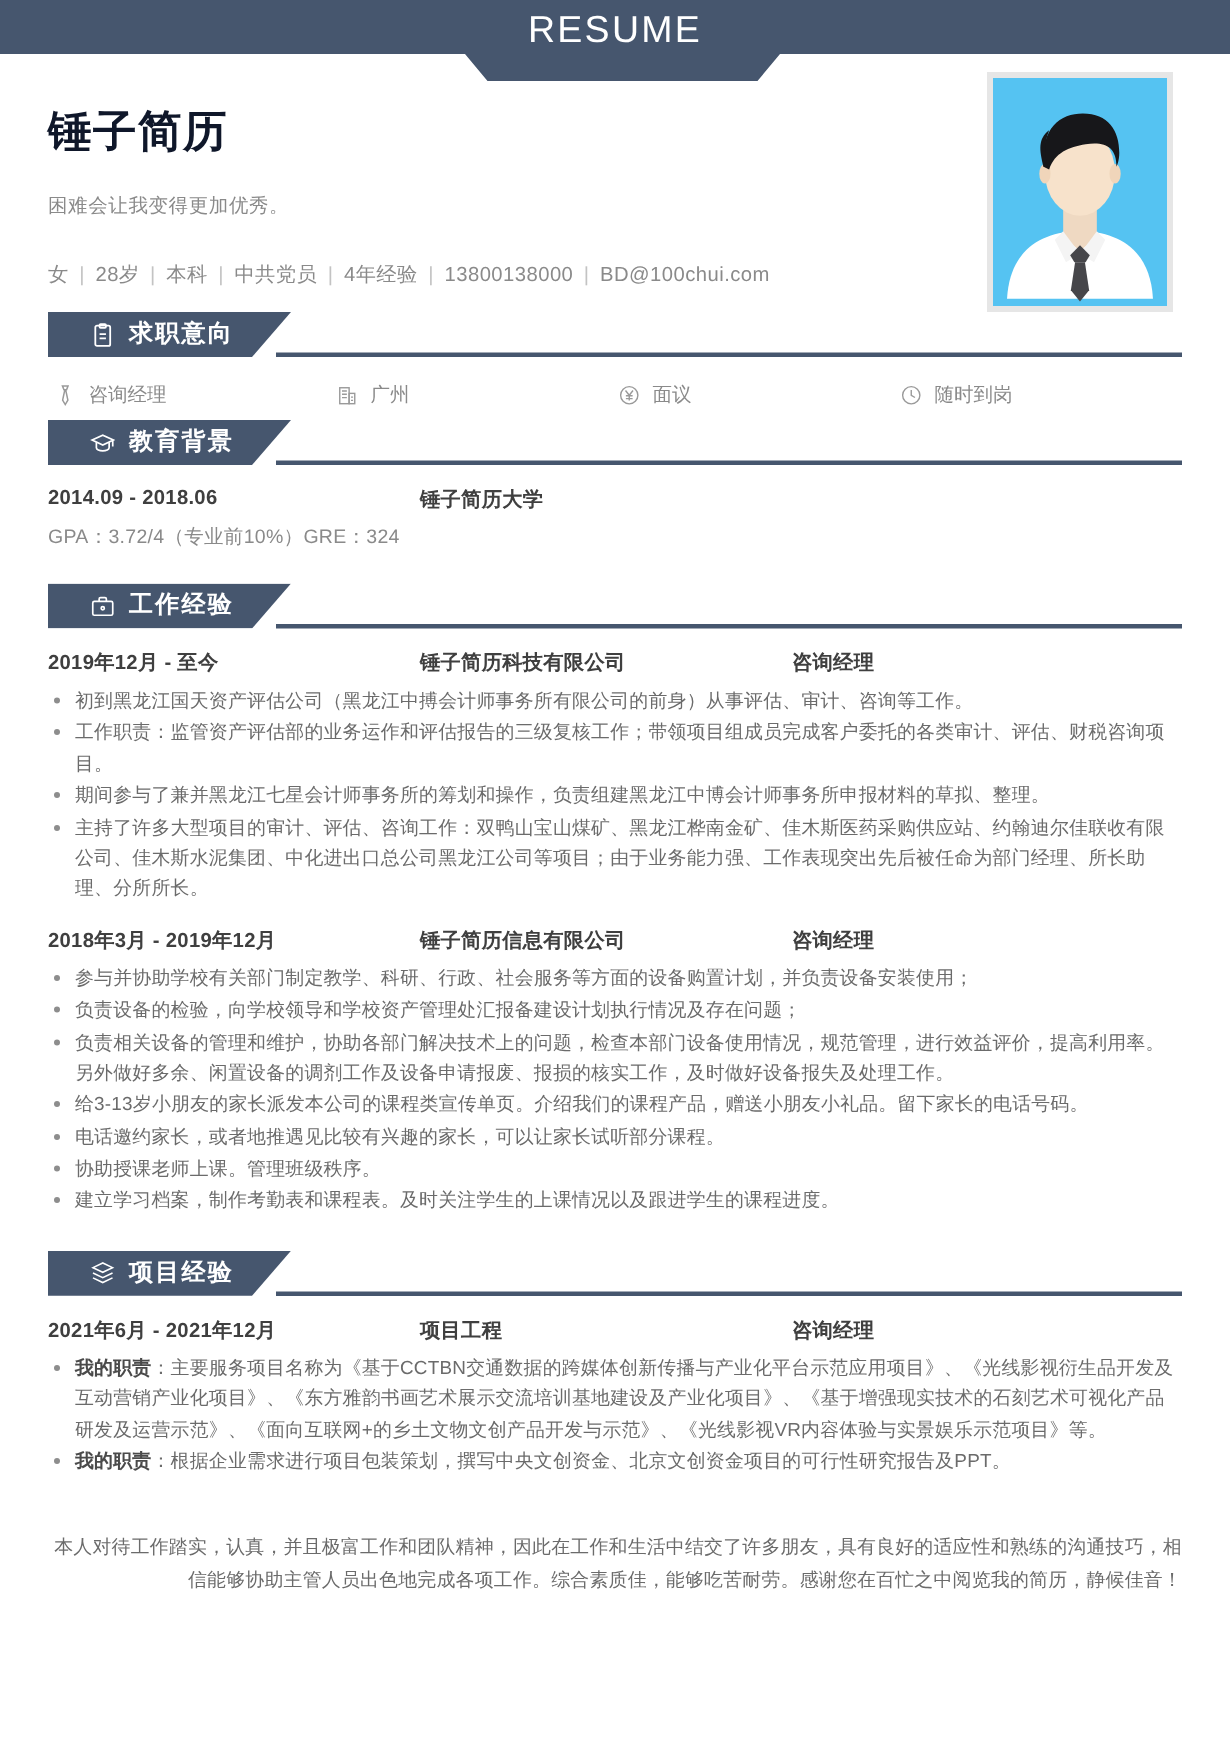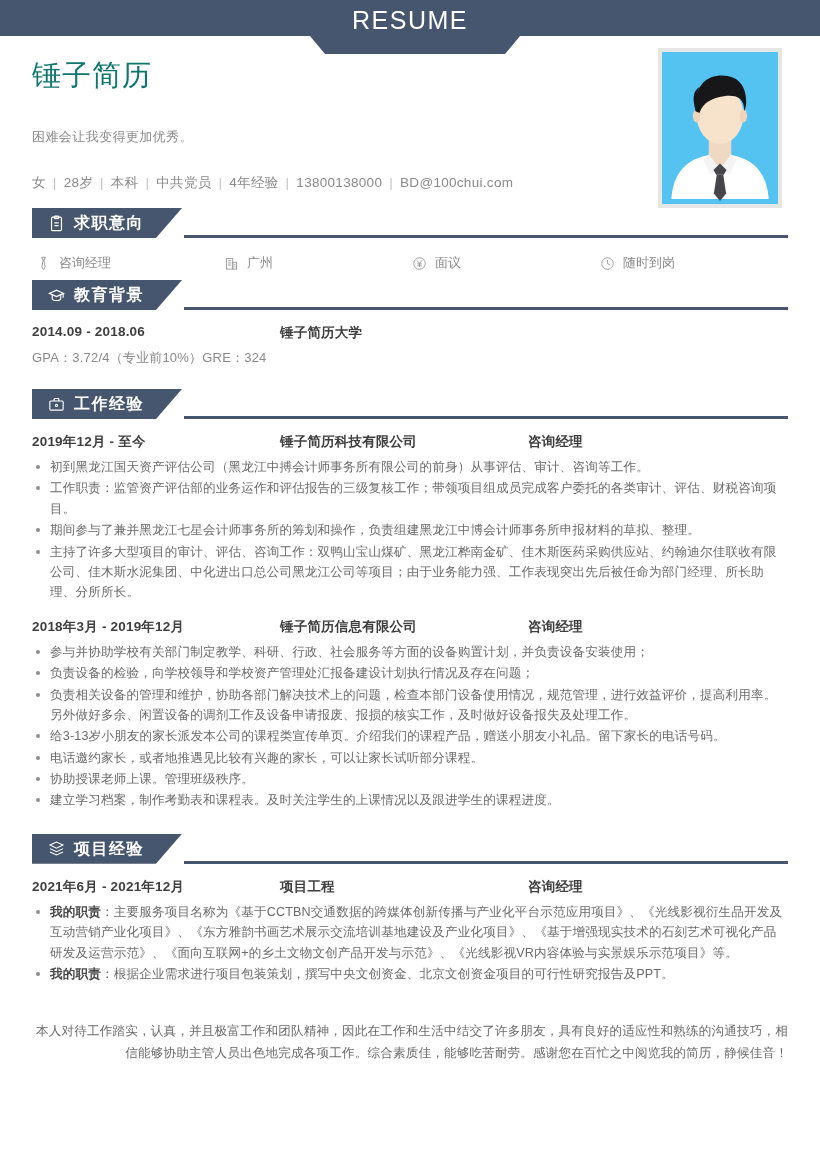--- a/index.html
+++ b/index.html
@@ -54,24 +54,24 @@
   }
 
   
   .identity {
     position: relative;
     padding: 0 32px;
     height: 172px;
   }
   .name {
     position: absolute;
-    left: 32px; top: 20px;
+    left: 32px; top: 32px;
     font-size: 29px;
-    color: #0f766e;
-    font-weight: 400;
+    color: #0f172a;
+    font-weight: 700;
     letter-spacing: 1px;
   }
   .motto {
     position: absolute;
     left: 32px; top: 92px;
     font-size: 13px;
     color: #8a8a8a;
     letter-spacing: .4px;
   }
   .meta-line {
@@ -110,21 +110,21 @@
 
   .sec-head {
     position: relative;
     height: 30px;
     margin-bottom: 0;
   }
   .sec-tag {
     position: absolute;
     left: 0; top: 0;
     height: 30px;
-    padding: 0 38px 0 16px;
+    padding: 0 38px 0 28px;
     background: #46566e;
     color: #ffffff;
     display: flex;
     align-items: center;
     gap: 9px;
     clip-path: polygon(0 0, 100% 0, calc(100% - 26px) 100%, 0 100%);
     min-width: 148px;
   }
   .sec-tag-label {
     font-size: 16px;

